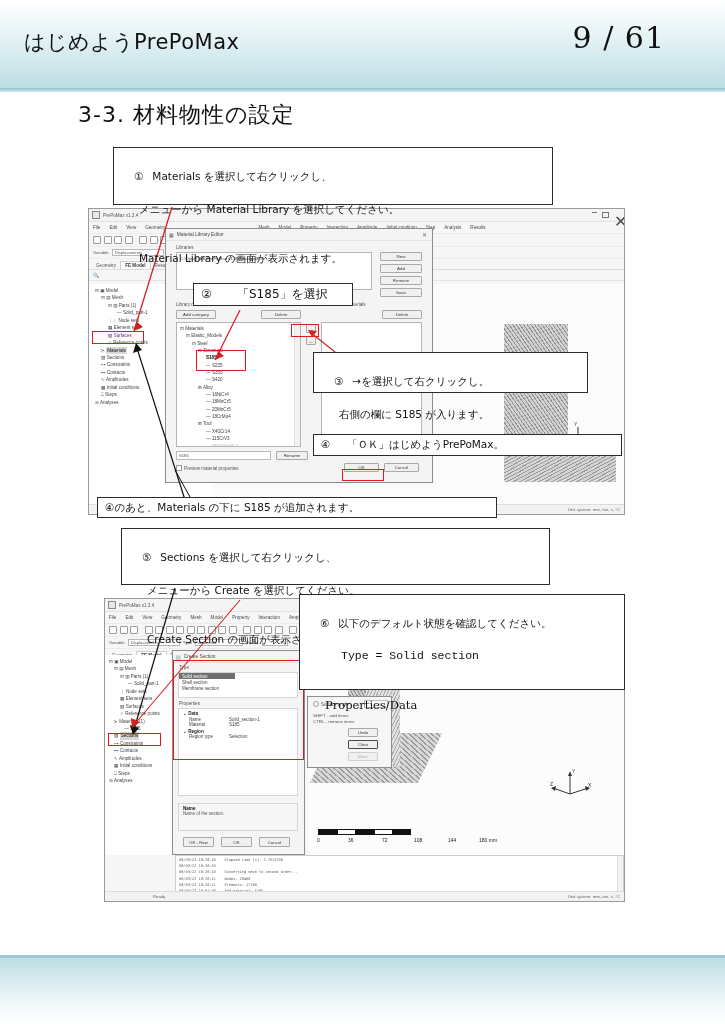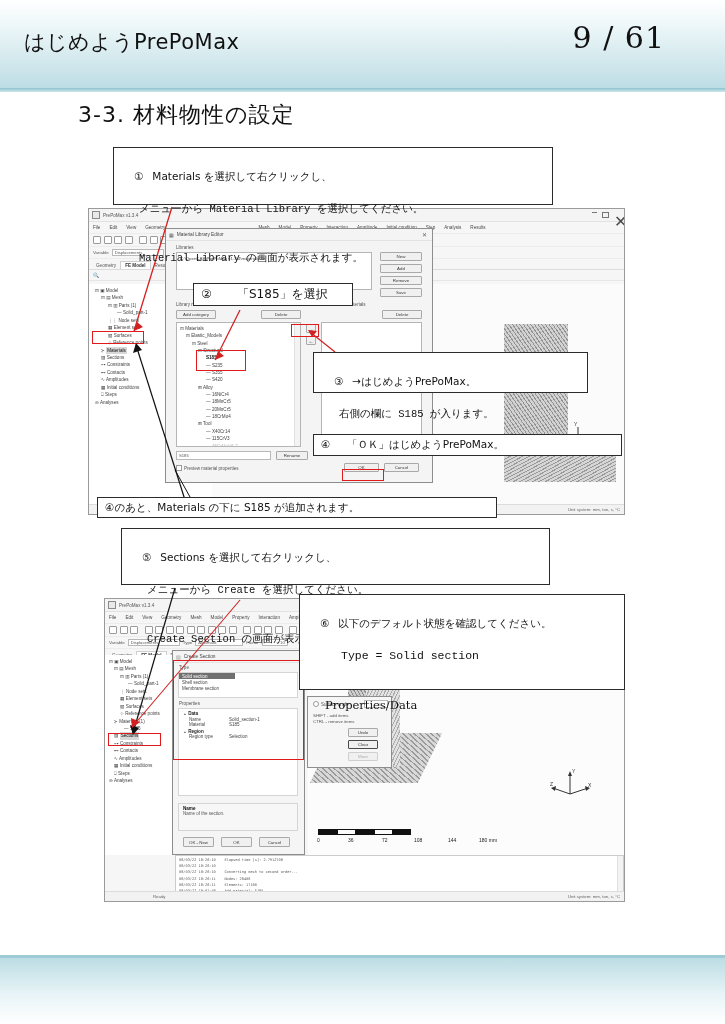--- a/index.html
+++ b/index.html
@@ -38,21 +38,21 @@
     font-size:22px;color:#111;letter-spacing:1px;white-space:nowrap;
   }
   
   .callout{
     position:absolute;background:#ffffff;border:1px solid #2b2b2b;
     box-sizing:border-box;z-index:40;
     font-family:"DejaVu Sans",sans-serif;font-size:10.5px;color:#111;
     line-height:1.55;padding:4px 7px 5px 7px;white-space:pre;
   }
   .callout .num{display:inline-block;width:18px;}
-  .callout .ind{display:block;padding-left:18px;font-family:Liberation Mono, monospace;}
+  .callout .ind{display:block;padding-left:18px;}
   .callout.serif .ind{font-family:"DejaVu Serif",serif;font-size:11.5px;line-height:1.45;}
   
   .leader{position:absolute;z-index:35;pointer-events:none;}
   
   .win{
     position:absolute;background:#f6f6f6;border:1px solid #9a9a9a;
     box-sizing:border-box;overflow:hidden;z-index:10;
     font-family:"Liberation Sans",sans-serif;color:#4a4a4a;
   }
   .win-title{height:12px;background:#f4f4f4;border-bottom:1px solid #e2e2e2;
@@ -496,21 +496,21 @@
     <span class="ind">メニューから Material Library を選択してください。</span>
     <span class="ind">Material Library の画面が表示されます。</span>
   </div>
 
   <div class="callout" style="left:193px;top:283px;width:160px;height:23px;display:flex;align-items:center;font-size:12px;">
     <span class="num" style="width:22px;">②</span>
     <span style="padding-left:14px;">「S185」を選択</span>
   </div>
 
   <div class="callout" style="left:313px;top:352px;width:275px;height:41px;">
-    <span><span class="num">③</span><span>→はじめようPrePoMax。</span></span>
+    <span><span class="num">③</span><span>→を選択して右クリックし。</span></span>
     <span class="ind">右側の欄に S185 が入ります。</span>
   </div>
 
   <div class="callout" style="left:313px;top:434px;width:309px;height:22px;display:flex;align-items:center;">
     <span class="num">④</span>
     <span style="padding-left:8px;">「ＯＫ」はじめようPrePoMax。</span>
   </div>
 
   <div class="callout" style="left:97px;top:497px;width:400px;height:21px;display:flex;align-items:center;">
     <span>④のあと、Materials の下に S185 が追加されます。</span>

